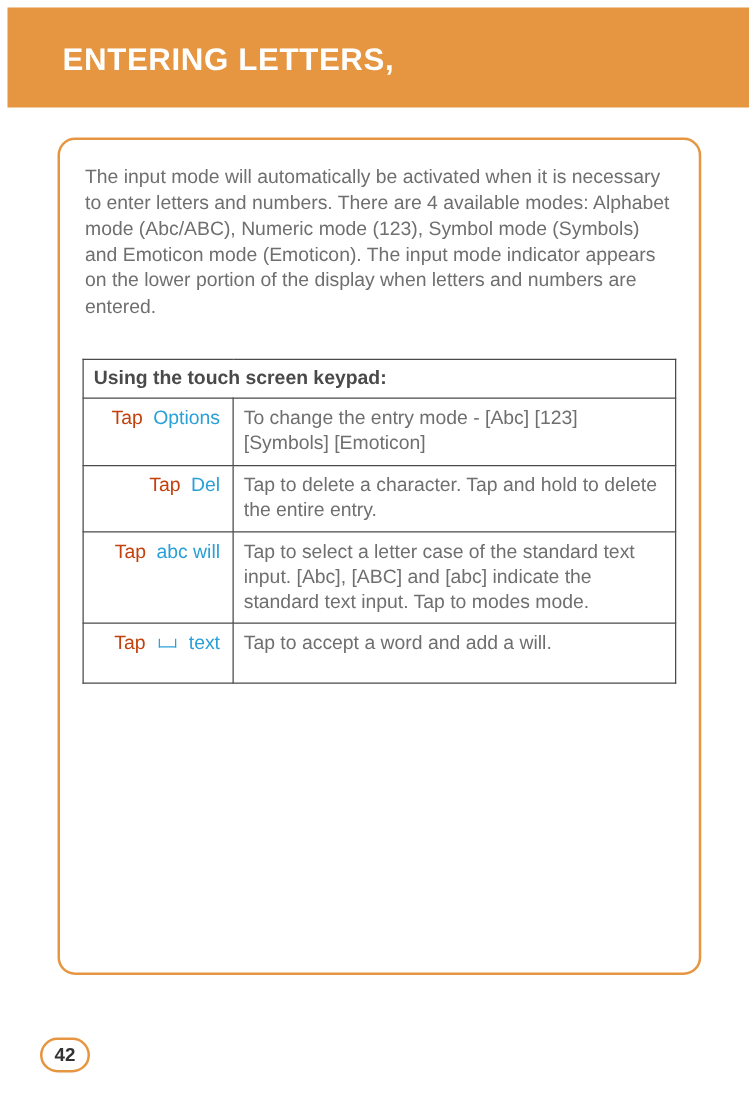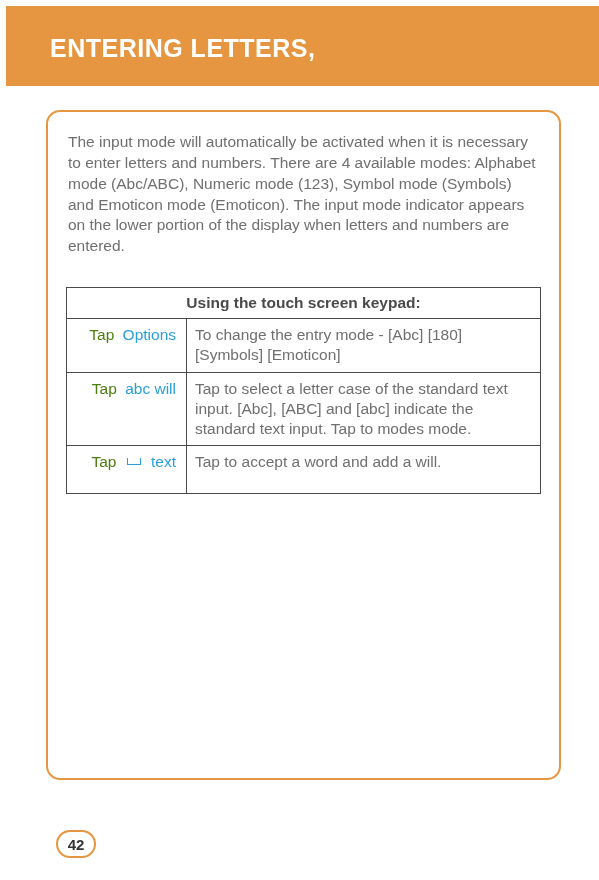--- a/index.html
+++ b/index.html
@@ -27,55 +27,55 @@
       color: #6f6f6f;
       font-size: 15.5px;
       line-height: 1.35;
       margin-bottom: 28px;
     }
     table.kp {
       width: 100%;
       border-collapse: collapse;
     }
     table.kp th {
-      text-align: center;
+      text-align: left;
       font-weight: bold;
       color: #4a4a4a;
       font-size: 15.5px;
       padding: 6px 8px;
       border: 1px solid #4a4a4a;
     }
     table.kp td {
       border: 1px solid #4a4a4a;
       padding: 6px 8px;
       font-size: 15.5px;
       color: #6f6f6f;
       vertical-align: top;
       line-height: 1.3;
     }
     td.left {
       width: 120px;
       text-align: right;
       white-space: nowrap;
     }
     td.right { height: 48px; }
-    .tap-prefix { color: #4d7c0f; }
+    .tap-prefix { color: #c2410c; }
     .tap-kw { color: #2aa0d8; }
     .space-icon {
       display: inline-block;
       width: 14px;
       height: 7px;
       border: 1.5px solid #2aa0d8;
       border-top: none;
       vertical-align: middle;
       margin: 0 2px 2px 2px;
     }
     .page-badge {
       position: absolute;
-      left: 52px;
+      left: 28px;
       bottom: 26px;
       width: 40px;
       height: 28px;
       border: 2px solid #e69640;
       border-radius: 14px;
       display: flex;
       align-items: center;
       justify-content: center;
       font-weight: bold;
       font-size: 15px;
@@ -98,21 +98,27 @@
 
     <table class="kp">
       <tbody>
           <tr>
         <th colspan="2">Using the touch screen keypad:</th>
       </tr>
       <tr>
         <td class="left">
           <span class="tap-prefix">Tap </span><span class="tap-kw">Options</span>
         </td>
-        <td class="right">To change the entry mode - [Abc] [180] [Symbols] [Emoticon]</td>
+        <td class="right">To change the entry mode - [Abc] [123] [Symbols] [Emoticon]</td>
+      </tr>
+      <tr>
+        <td class="left">
+          <span class="tap-prefix">Tap </span><span class="tap-kw">Del</span>
+        </td>
+        <td class="right">Tap to delete a character. Tap and hold to delete the entire entry.</td>
       </tr>
       <tr>
         <td class="left">
           <span class="tap-prefix">Tap </span><span class="tap-kw">abc will</span>
         </td>
         <td class="right">Tap to select a letter case of the standard text input. [Abc], [ABC] and [abc] indicate the standard text input. Tap to modes mode.</td>
       </tr>
       <tr>
         <td class="left">
           <span class="tap-prefix">Tap </span><span class="tap-kw"><span class="space-icon"></span></span><span class="tap-kw"> text</span>

